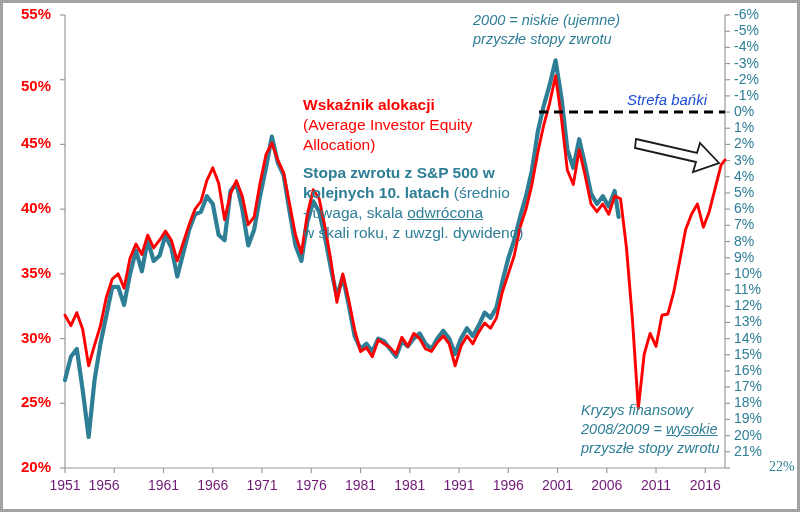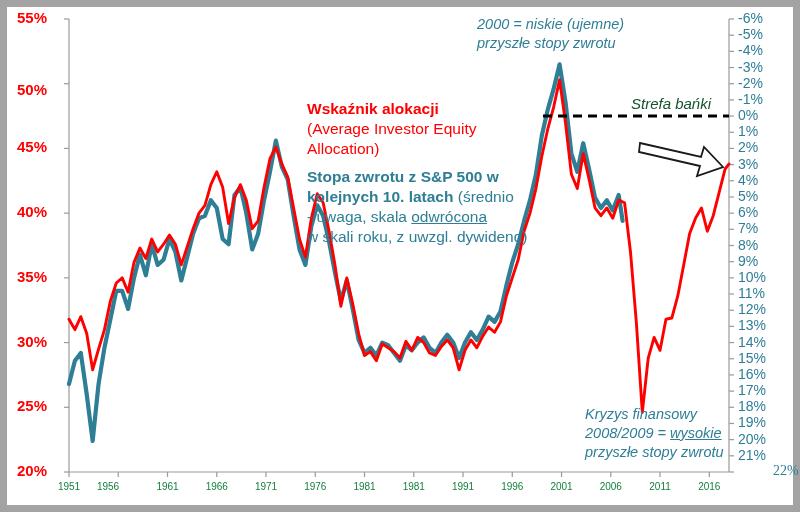--- a/index.html
+++ b/index.html
@@ -6,40 +6,40 @@
   body{
     width:800px;height:512px;
     background:#ffffff;
     font-family:"Liberation Sans", sans-serif;
     overflow:hidden;
   }
   #frame{
     position:relative;
     width:800px;height:512px;
     box-sizing:border-box;
-    border:7px solid #a3a3a3;
+    border:3px solid #a3a3a3;
     background:#fff;
   }
   #plot-svg{position:absolute;left:0;top:0;width:800px;height:512px;}
   .ytick-left{
     color:#FF0000;
     text-align:right;
     font-size:15px;
     font-weight:bold;
   }
   .ytick-right{
     color:#2E7E96;
     text-align:left;
     font-size:14px;
     font-weight:normal;
   }
   .xtick{
     position:absolute;
-    color:#15803d;
-    font-size:10px;
+    color:#701a75;
+    font-size:14px;
     text-align:center;
     white-space:nowrap;
   }
 
   .annot{
     position:absolute;
     white-space:nowrap;
     line-height:1.30;
   }
   #annot-red{
@@ -64,21 +64,21 @@
   }
   #annot-crisis{
     left:578px;top:398px;
     color:#2E7E96;
     font-size:14.5px;
     font-style:italic;
   }
   #annot-crisis .u{text-decoration:underline;}
   #annot-strefa{
     left:624px;top:87px;
-    color:#14532d;
+    color:#1d4ed8;
     font-size:15px;
     font-style:italic;
     font-weight:normal;
   }
 </style>
 </head>
 <body>
 
 <div id="frame">
 

